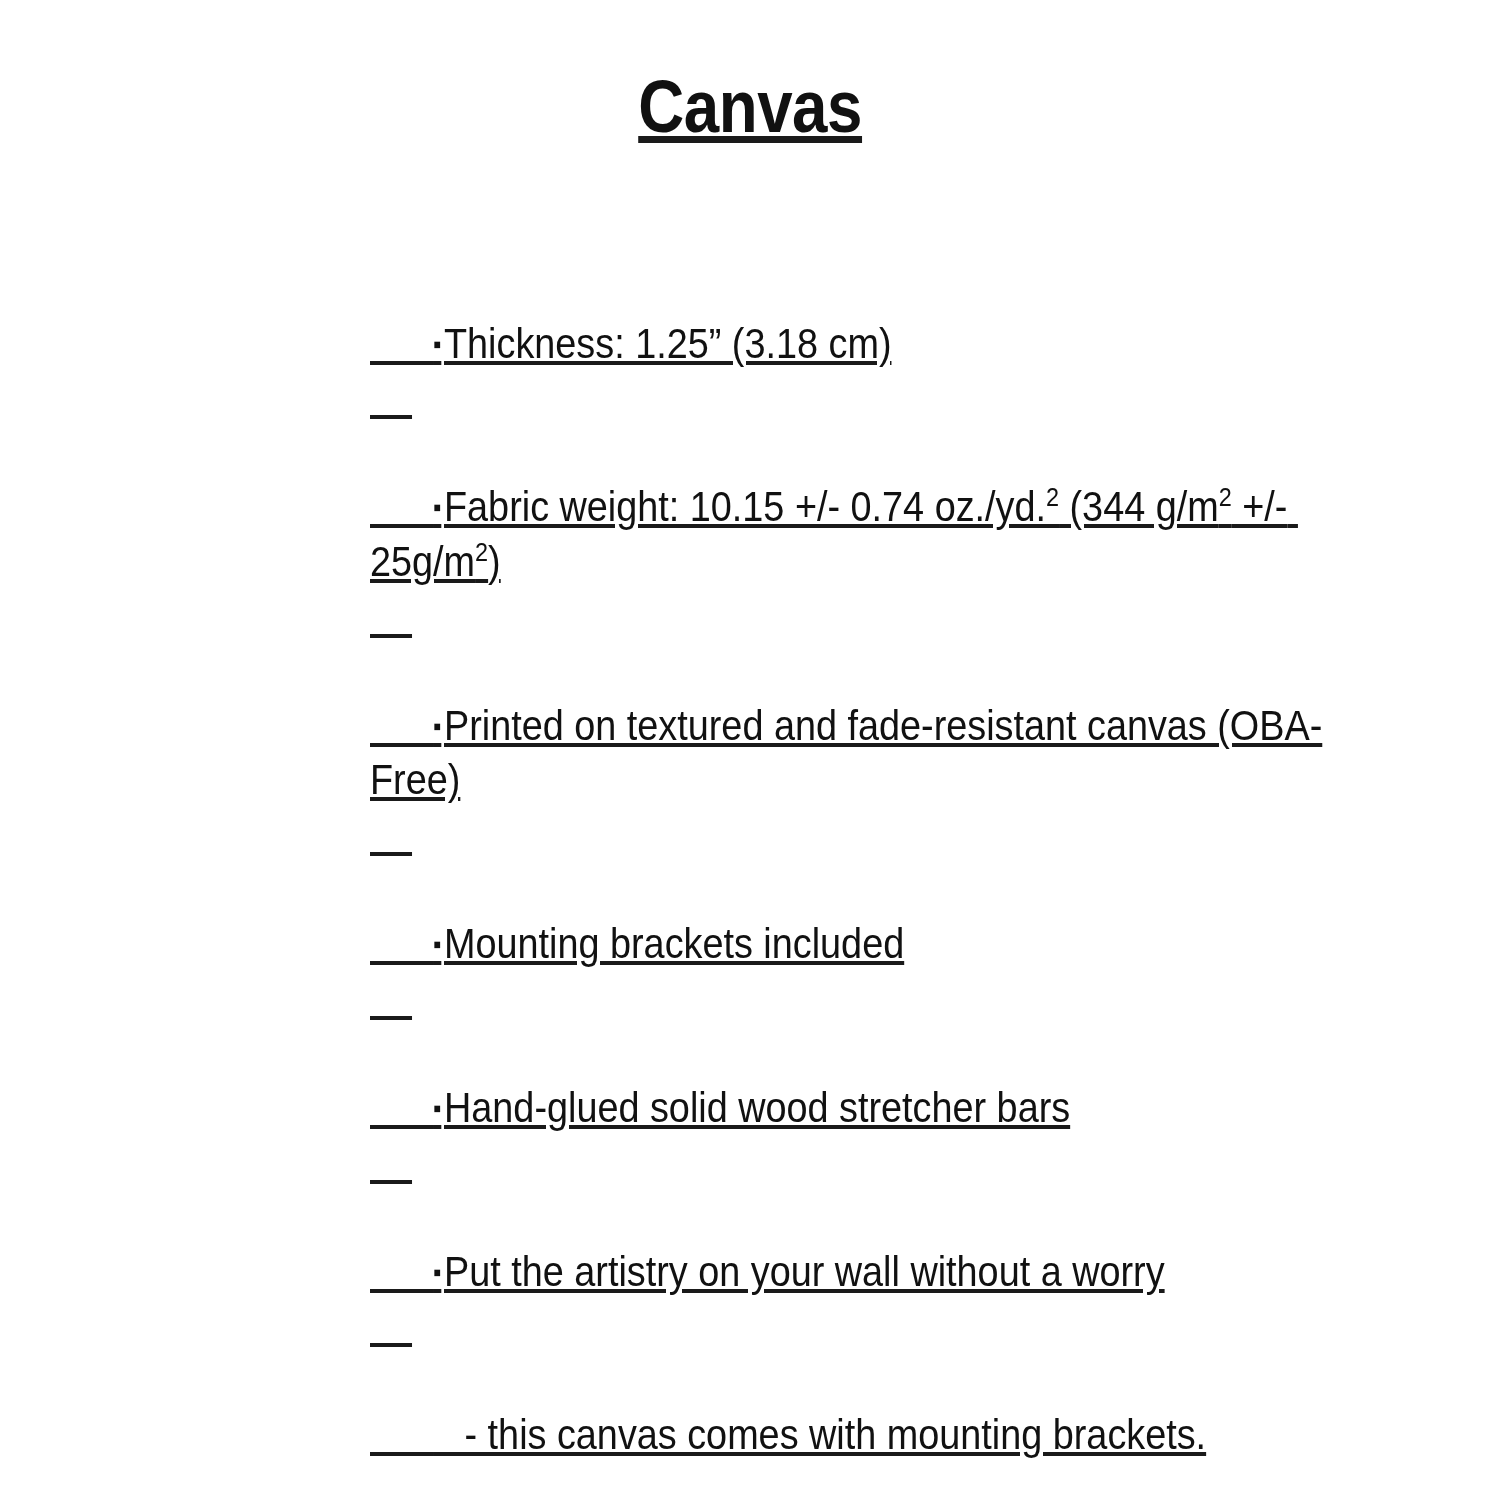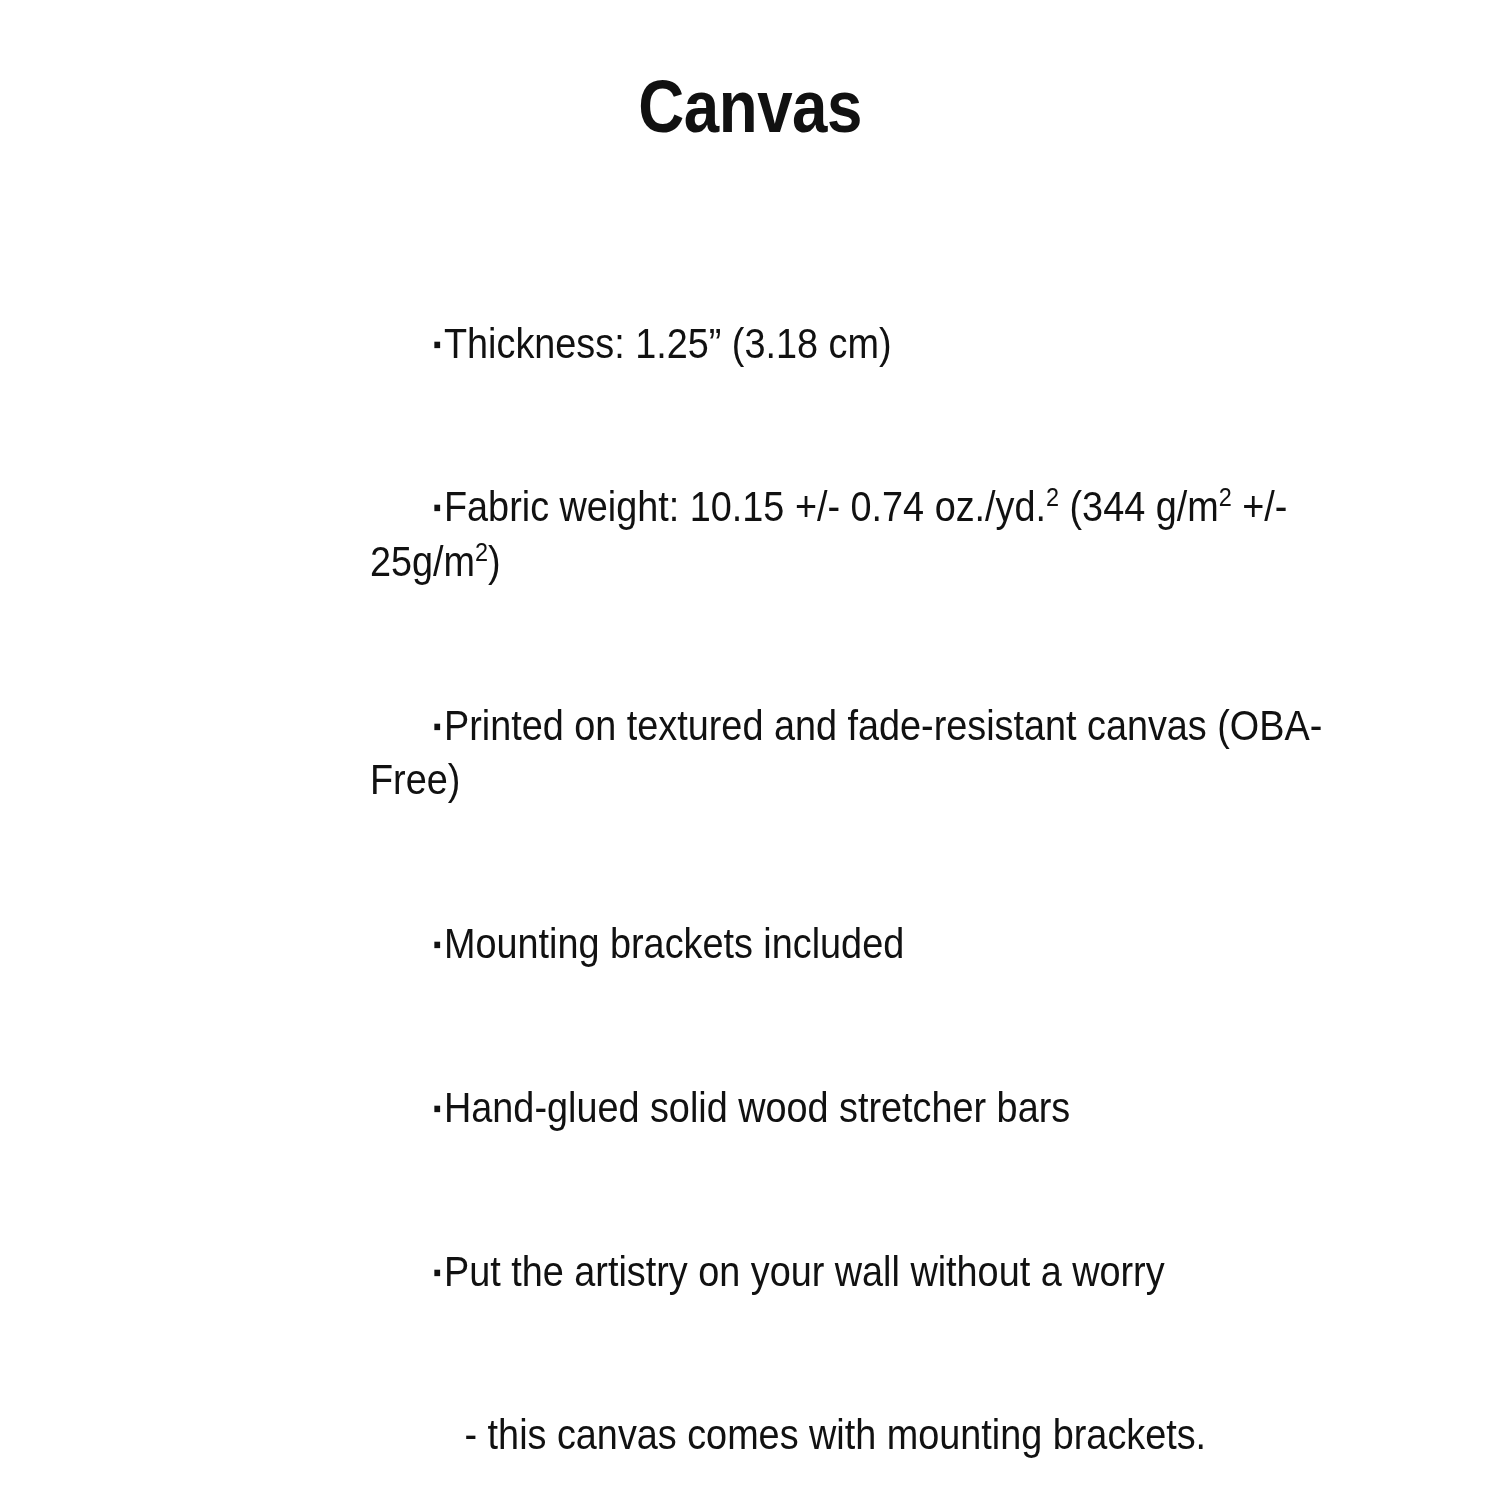--- a/index.html
+++ b/index.html
@@ -16,20 +16,21 @@
     position: relative;
   }
 
   .page {
     width: 1500px;
     height: 1500px;
     position: relative;
     display: flex;
     flex-direction: column;
     align-items: center;
+    text-decoration: underline;
   }
 
   .page-title {
     margin-top: 70px;
     font-size: 74px;
     font-weight: bold;
     letter-spacing: -0.5px;
     font-family: "Liberation Sans Narrow", "Liberation Sans", sans-serif;
     transform: scaleX(0.86);
     transform-origin: center;

